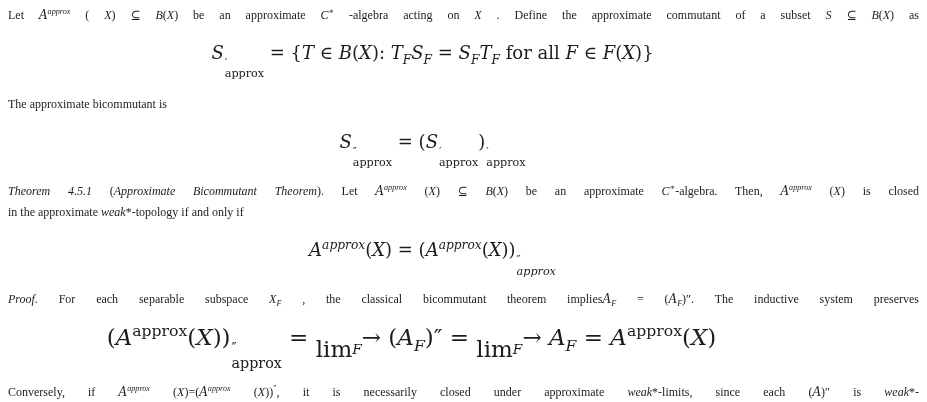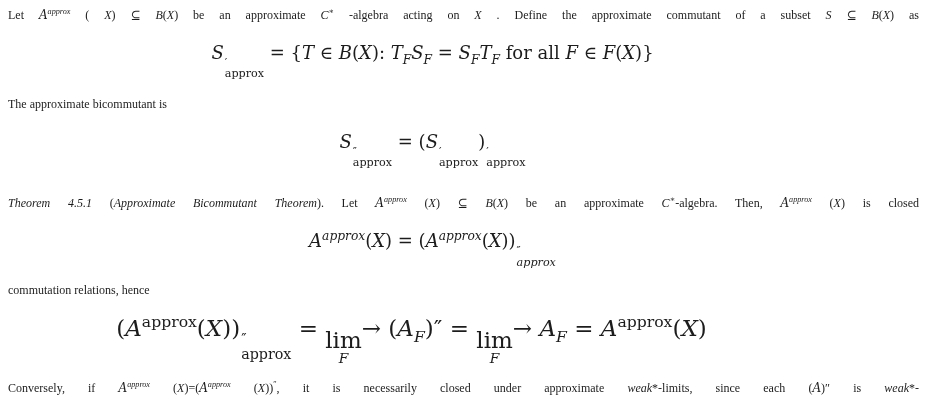--- a/index.html
+++ b/index.html
@@ -15,35 +15,35 @@
   .tline { display:block;font-family:Liberation Serif, serif; }
   .jline { display:block; text-align:justify; text-align-last:justify; }
   .equation {
     font-family:"DejaVu Serif","Liberation Serif",serif;
     font-size:18px; line-height:30px;
     text-align:center;
     margin:12px 0 12px 0;
     padding-right:62px;
   }
   .equation.wide { padding-right:104px; font-size:23px; }
-  .gap-sm { margin-top:25px; }
+  .gap-sm { margin-top:13px; }
   .gap-md { margin-top:15px; }
   sup { font-size:68%; vertical-align:super; line-height:0; }
   sub { font-size:68%; vertical-align:sub; line-height:0; }
   .cal { font-style:italic; font-family:"DejaVu Serif",serif; }
   
   .ss {
     display:inline-flex; flex-direction:column; align-items:flex-start;
     vertical-align:-0.62em; font-size:62%; line-height:1.0; margin-left:1px;
   }
   .ss-t { display:block; min-height:1em; }
   .ss-b { display:block; }
   
   .ub {
-    display:inline-flex; flex-direction:column; align-items:center;
+    display:inline-flex; flex-direction:row; align-items:center;
     vertical-align:-0.55em; line-height:1.0;
   }
   .ub-t { display:block; }
   .ub-b { display:block; font-size:60%; }
 </style>
 </head>
 <body style="background: rgb(255, 255, 255); color: rgb(28, 28, 28);">
 
 <div class="para">
   <span class="jline">Let <span class="cal">A</span><sup><i>approx</i></sup> ( <i>X</i>) ⊆ <i>B</i>(<i>X</i>) be an approximate <i>C</i><sup>∗</sup> -algebra acting on <i>X</i> . Define the approximate commutant of a subset <i>S</i> ⊆ <i>B</i>(<i>X</i>) as</span>
@@ -64,29 +64,30 @@
     </span> = (<i>S</i><span class="ss">
       <span class="ss-t">′</span>
       <span class="ss-b">approx</span>
     </span>)<span class="ss">
       <span class="ss-t">′</span>
       <span class="ss-b">approx</span>
     </span></div>
 
 <div class="para gap-sm">
   <span class="jline"><i>Theorem 4.5.1</i> (<i>Approximate Bicommutant Theorem</i>). Let <span class="cal">A</span><sup><i>approx</i></sup> (<i>X</i>) ⊆ <i>B</i>(<i>X</i>) be an approximate <i>C</i><sup>∗</sup>-algebra. Then, <span class="cal">A</span><sup><i>approx</i></sup> (<i>X</i>) is closed</span>
+  <span class="tline">in the approximate <i>weak</i>*-topology if and only if</span>
 </div>
 
 <div class="equation"><span class="cal">A</span><sup><i>approx</i></sup>(<i>X</i>) = (<span class="cal">A</span><sup><i>approx</i></sup>(<i>X</i>))<span class="ss">
       <span class="ss-t">″</span>
       <span class="ss-b"><i>approx</i></span>
     </span></div>
 
 <div class="para">
-  <span class="tline">commutation relations, hence</span>
+  <span class="jline"><i>Proof.</i> For each separable subspace <i>X</i><sub><i>F</i></sub> , the classical bicommutant theorem implies<span class="cal">A</span><sub><i>F</i></sub> = (<span class="cal">A</span><sub><i>F</i></sub>)″. The inductive system preserves</span>
 </div>
 
 <div class="equation wide">(<span class="cal">A</span><sup>approx</sup>(<i>X</i>))<span class="ss">
       <span class="ss-t">″</span>
       <span class="ss-b">approx</span>
     </span> = <span class="ub">
       <span class="ub-t">lim</span>
       <span class="ub-b"><i>F</i></span>
     </span>→ (<span class="cal">A</span><sub><i>F</i></sub>)″ = <span class="ub">
       <span class="ub-t">lim</span>

